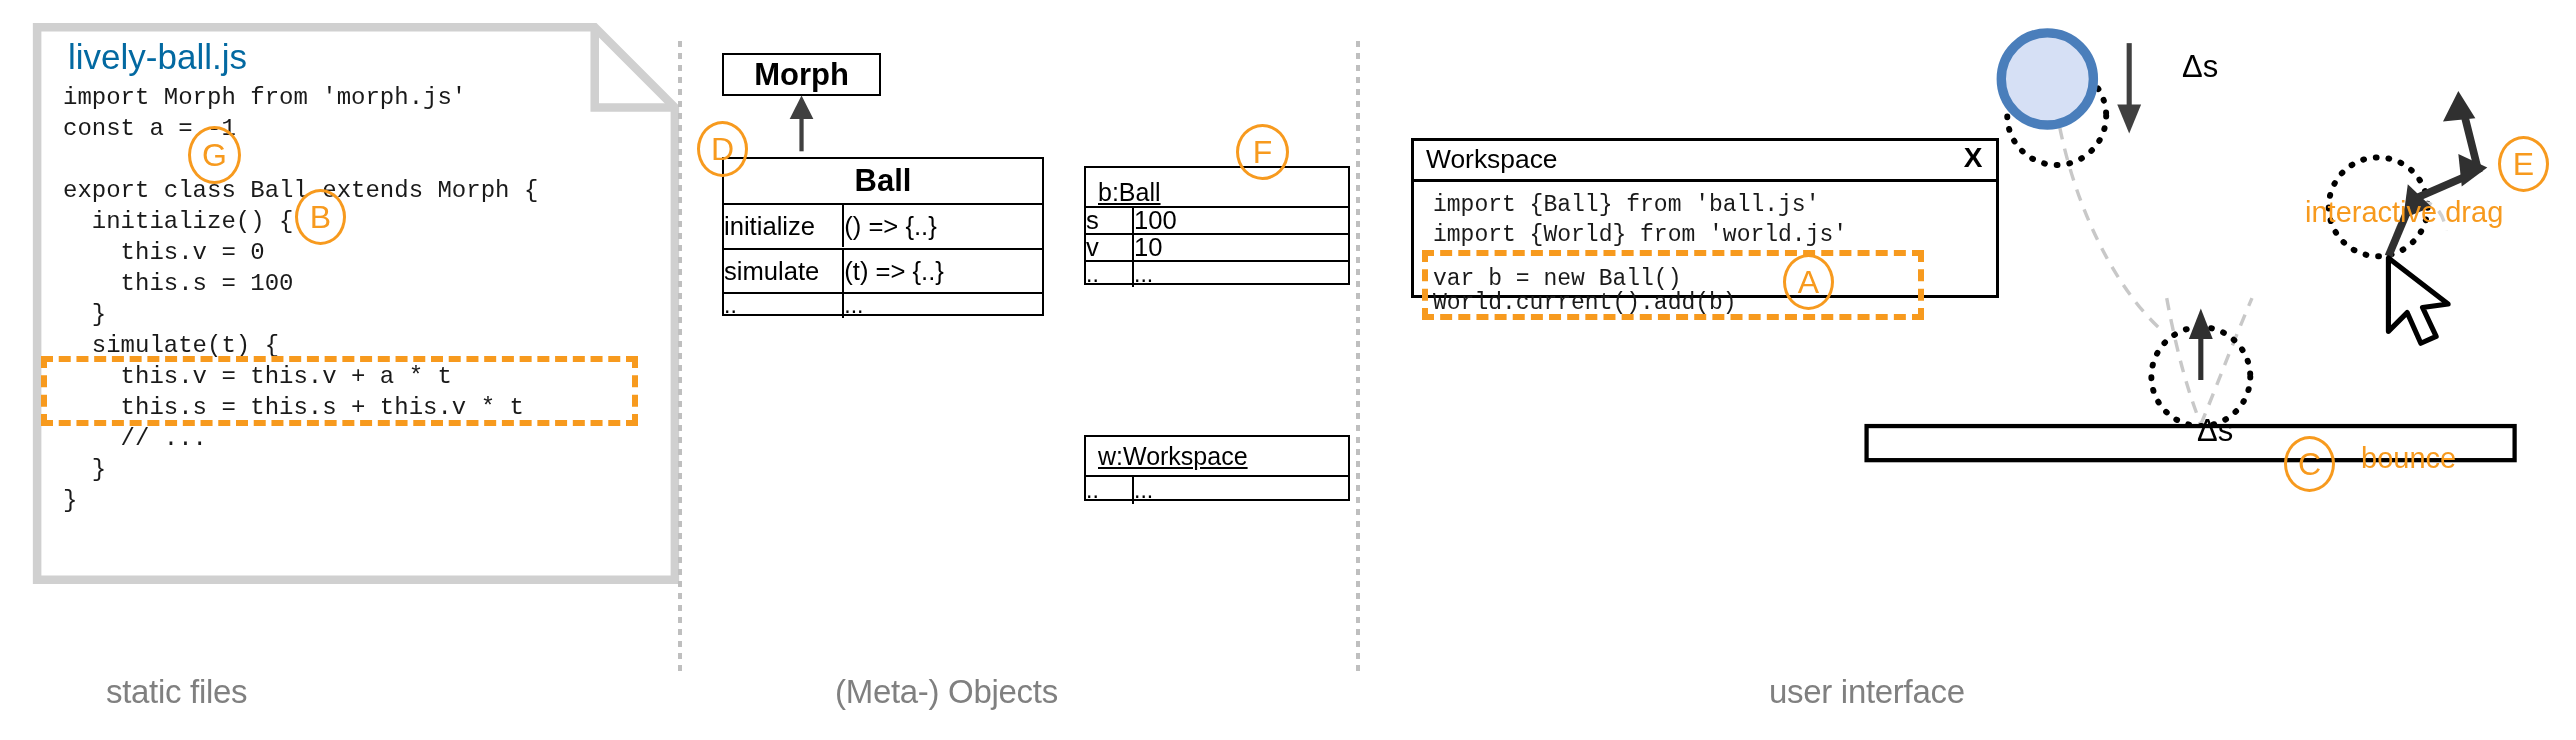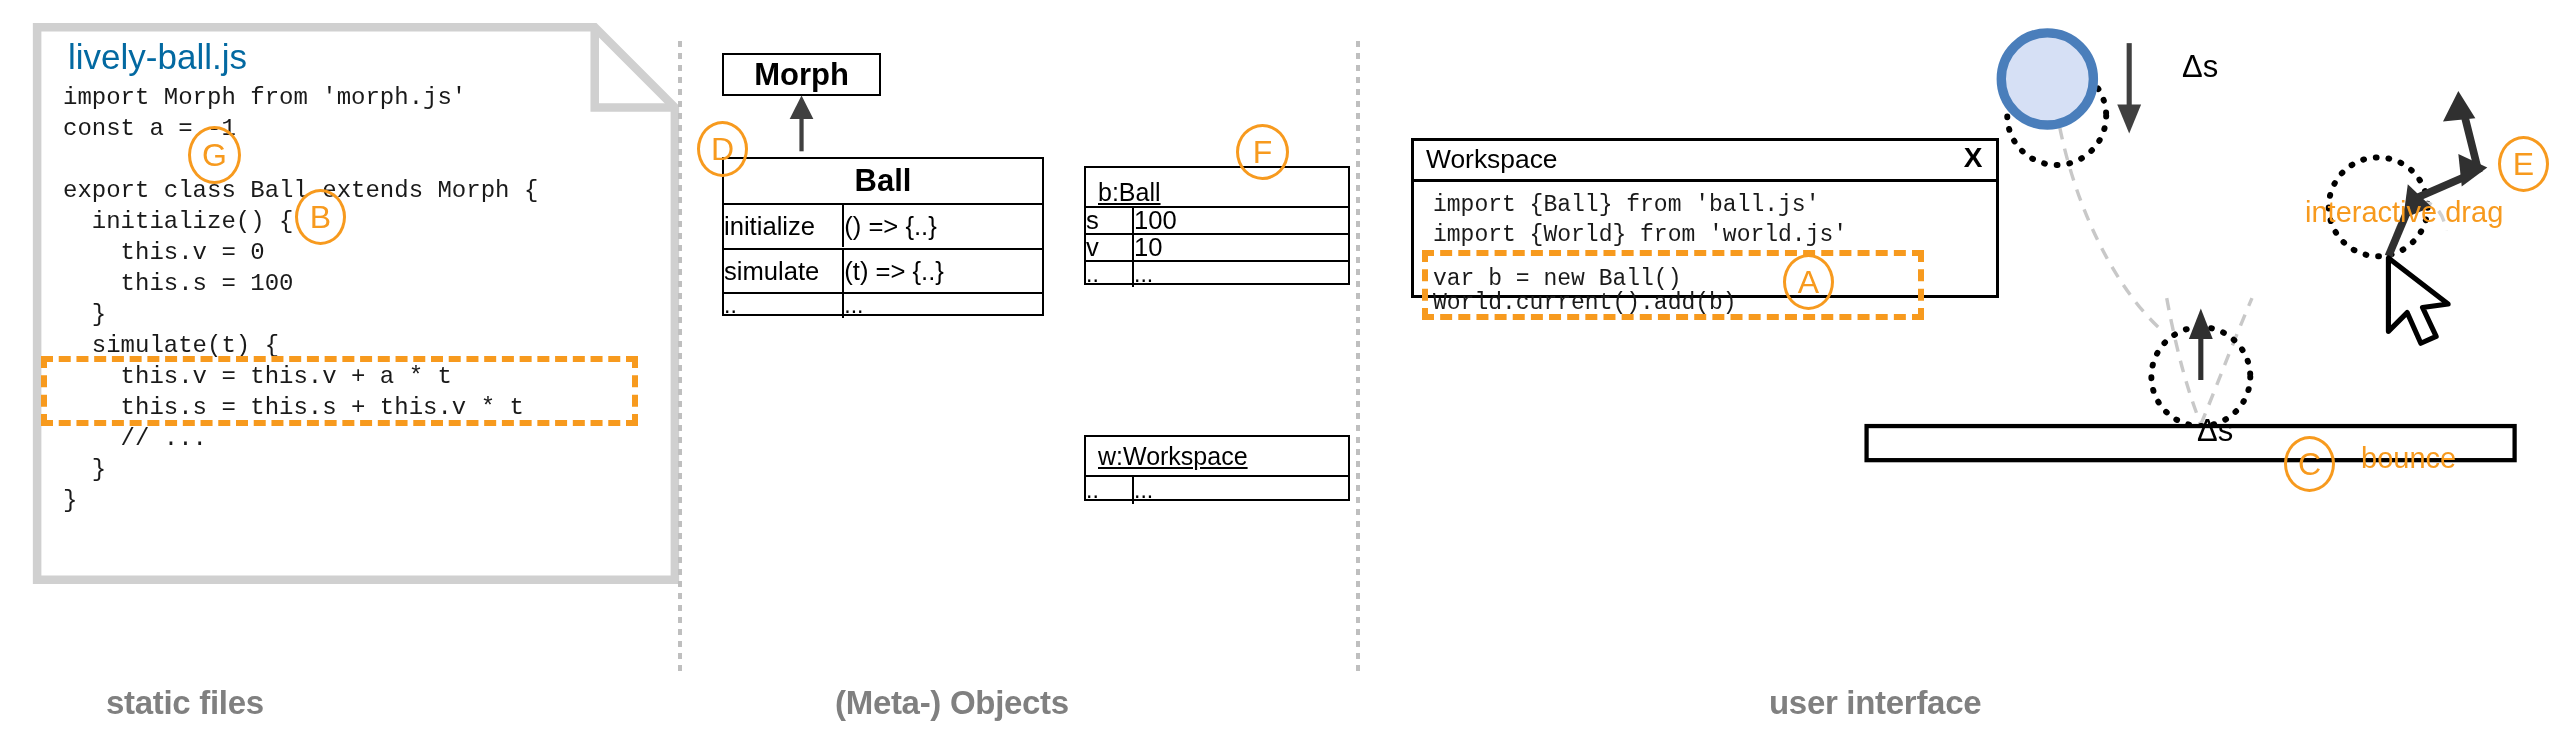--- a/index.html
+++ b/index.html
@@ -32,24 +32,23 @@
   }
   #divider-1 { left: 678px; }
   #divider-2 { left: 1356px; }
 
   
   .column-caption {
     position: absolute;
     color: #808080;
     font-size: 33px;
     font-family: "Liberation Sans", sans-serif;
-    font-weight: 700;
+    font-weight: 400;
     white-space: nowrap;
     letter-spacing: -0.3px;
-    margin-top: 11px;
   }
 
   
   #paper-sheet {
     position: absolute;
     left: 32px;
     top: 22px;
     width: 648px;
     height: 563px;
   }

